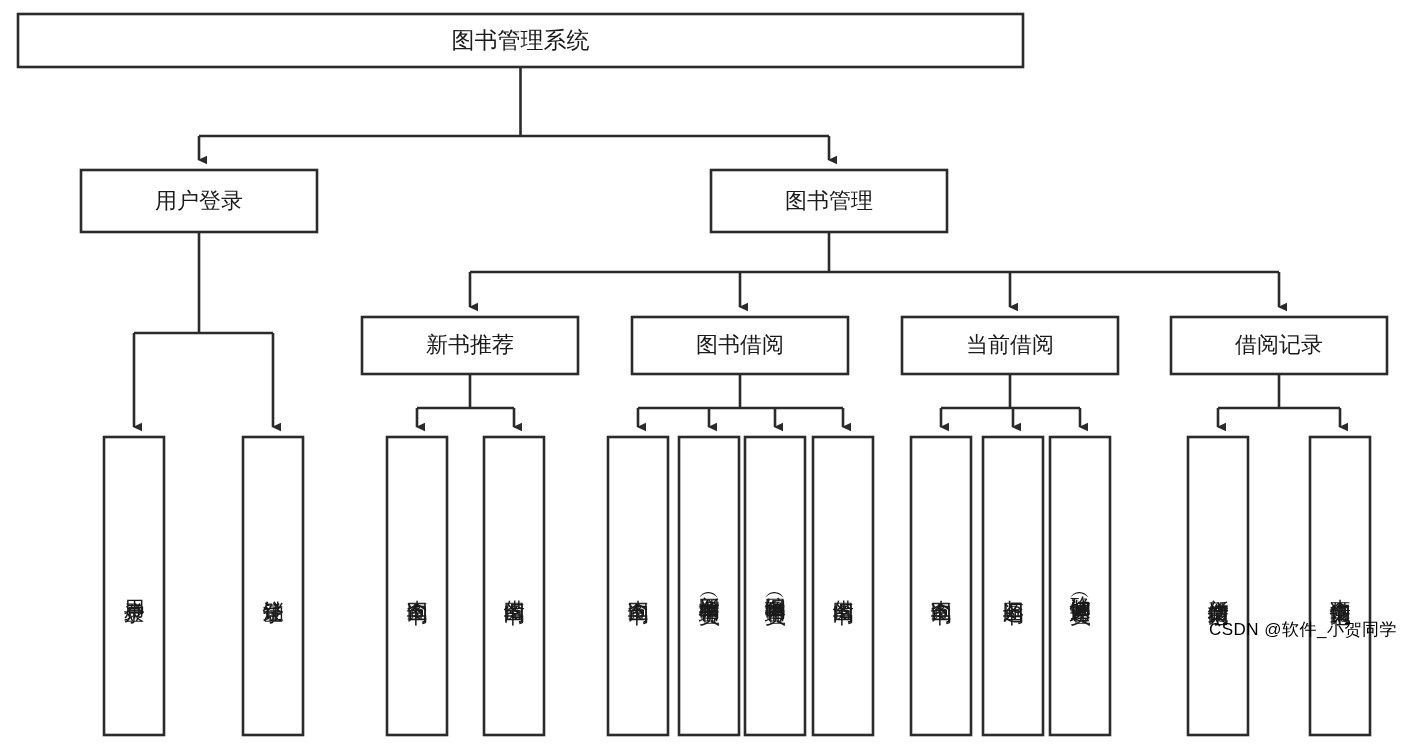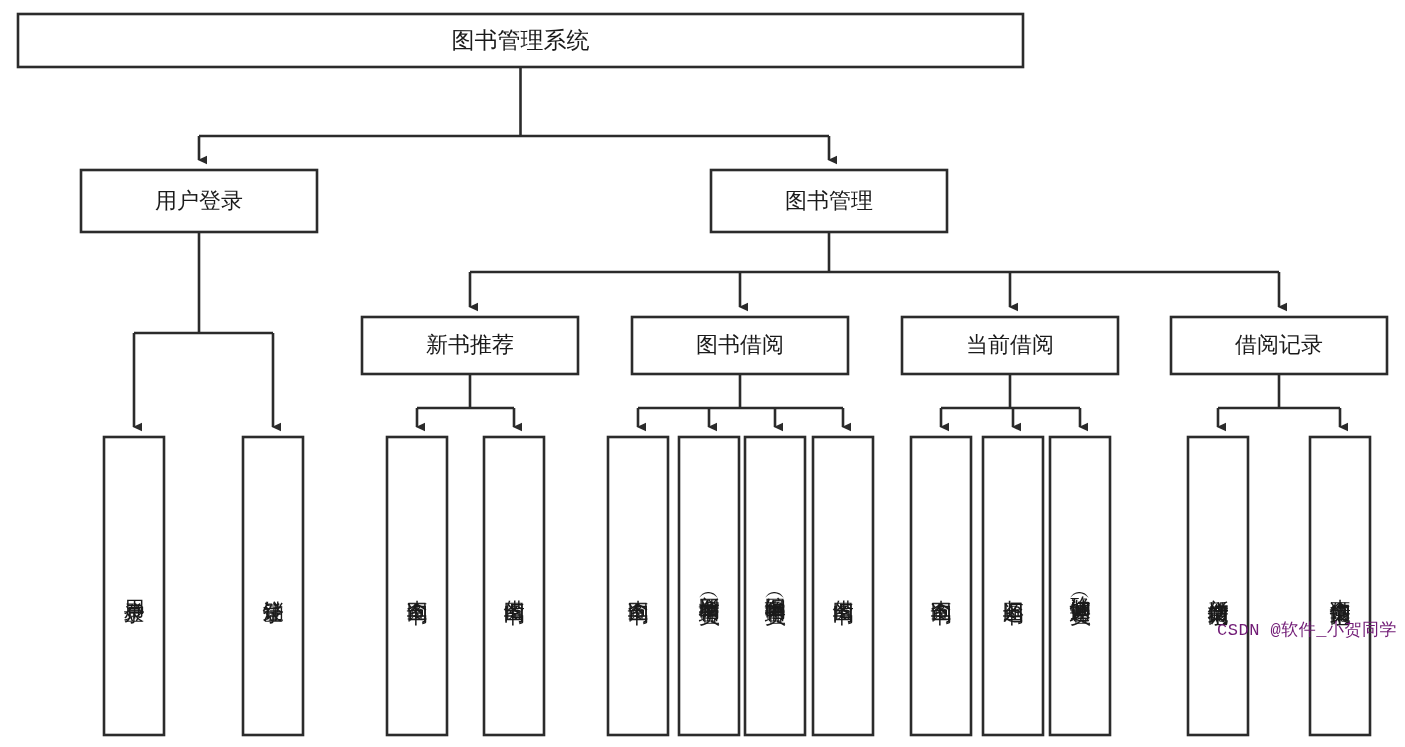--- a/index.html
+++ b/index.html
@@ -62,23 +62,23 @@
     stroke-linecap: butt;
   }
   .arrow-head {
     fill: #2b2b2b;
     stroke: none;
   }
   .watermark {
     position: absolute;
     right: 8px;
     bottom: 4px;
-    font-family: Liberation Mono, monospace;
+    font-family: Liberation Sans, sans-serif;
     font-size: 17px;
-    color: #701a75;
+    color: #000000;
     letter-spacing: 0.5px;
     user-select: none;
     white-space: nowrap;
   }
 </style>
 </head>
 <body>
 
 <div id="diagram-root">
 

